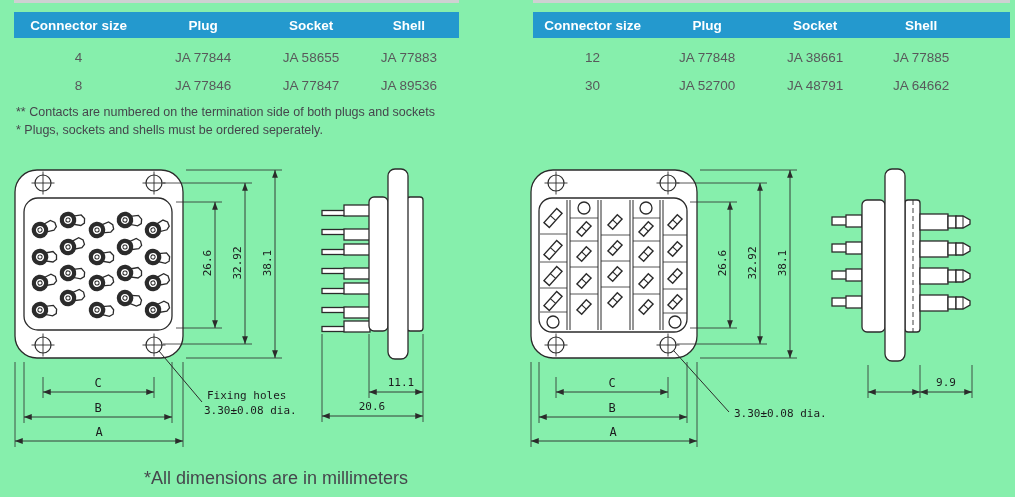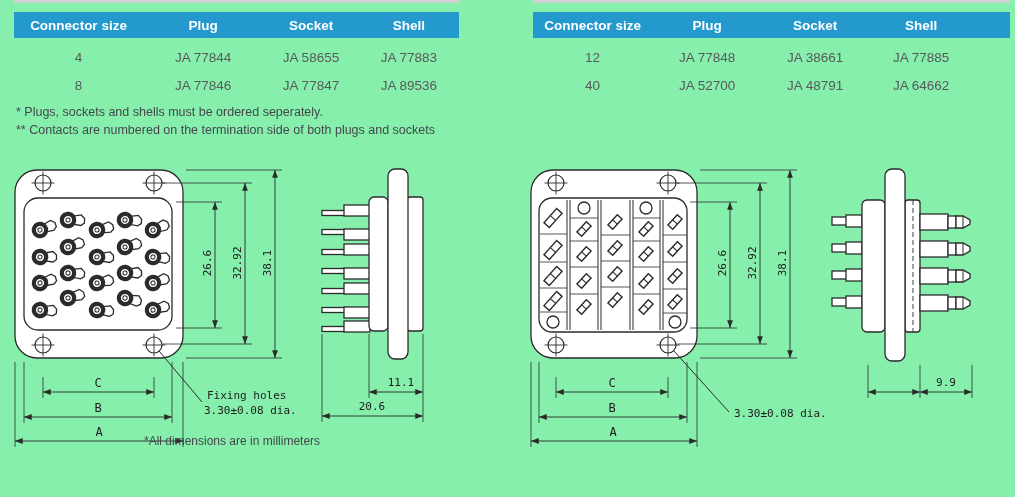--- a/index.html
+++ b/index.html
@@ -10,21 +10,21 @@
   .otable .hdr{display:grid;height:26px;align-items:center;text-align:center;
                background:#2499CE;color:#ffffff;font-weight:bold;}
   .otable .row{display:grid;height:28px;align-items:center;text-align:center;color:#58595b;}
   .otable .body{padding-top:5px;}
   .t-left{left:14px;width:445px;}
   .t-left .hdr,.t-left .row{grid-template-columns:29% 27% 21.5% 22.5%;}
   .t-right{left:533px;width:477px;}
   .t-right .hdr,.t-right .row{grid-template-columns:27% 25% 24% 24%;padding-right:36px;}
   .t-right .hdr{padding-right:36px;}
   .notes{position:absolute;left:16px;top:103px;font-size:12.5px;color:#45464c;line-height:18px;}
-  .footer{position:absolute;left:144px;top:434px;font-size:12px;color:#45464c;}
+  .footer{position:absolute;left:144px;top:468px;font-size:18px;color:#45464c;}
   svg.drawings{position:absolute;left:0;top:0;width:1015px;height:497px;}
   .part{fill:#ffffff;stroke:#2b2b2b;stroke-width:1.3;}
   .thin{fill:none;stroke:#2b2b2b;stroke-width:1;}
   .ext{stroke:#2b2b2b;stroke-width:0.8;fill:none;}
   .dimln{stroke:#2b2b2b;stroke-width:0.9;fill:none;}
   .dim{font-family:"DejaVu Sans Mono",monospace;font-size:11px;fill:#1c1c1e;}
   .dimL{font-family:"DejaVu Sans Mono",monospace;font-size:12px;fill:#1c1c1e;}
 </style>
 </head>
 <body>
@@ -65,31 +65,31 @@
       <div>Shell</div>
     </div>
     <div class="body">
       <div class="row">
         <div>12</div>
         <div>JA 77848</div>
         <div>JA 38661</div>
         <div>JA 77885</div>
       </div>
       <div class="row">
-        <div>40</div>
+        <div>30</div>
         <div>JA 52700</div>
         <div>JA 48791</div>
         <div>JA 64662</div>
       </div>
     </div>
   </div>
 
   <div class="notes">
+    <div>** Contacts are numbered on the termination side of both plugs and sockets</div>
     <div>* Plugs, sockets and shells must be ordered seperately.</div>
-    <div>** Contacts are numbered on the termination side of both plugs and sockets</div>
   </div>
 
   <svg class="drawings" viewBox="0 0 1015 497">
     <defs>
       <marker id="arrow" viewBox="0 0 10 8" markerWidth="9" markerHeight="8" refX="8.6" refY="4" orient="auto-start-reverse" markerUnits="userSpaceOnUse">
         <path d="M0,0.8 L8.6,4 L0,7.2 Z" fill="#2b2b2b"></path>
       </marker>
       <g id="sc">
         <g transform="rotate(-6)">
           <path d="M5,-4 L13,-5.5 L16.5,-2 L16.5,2.5 L13,5 L5,4 Z" fill="#fff" stroke="#2b2b2b" stroke-width="1.3"></path>

